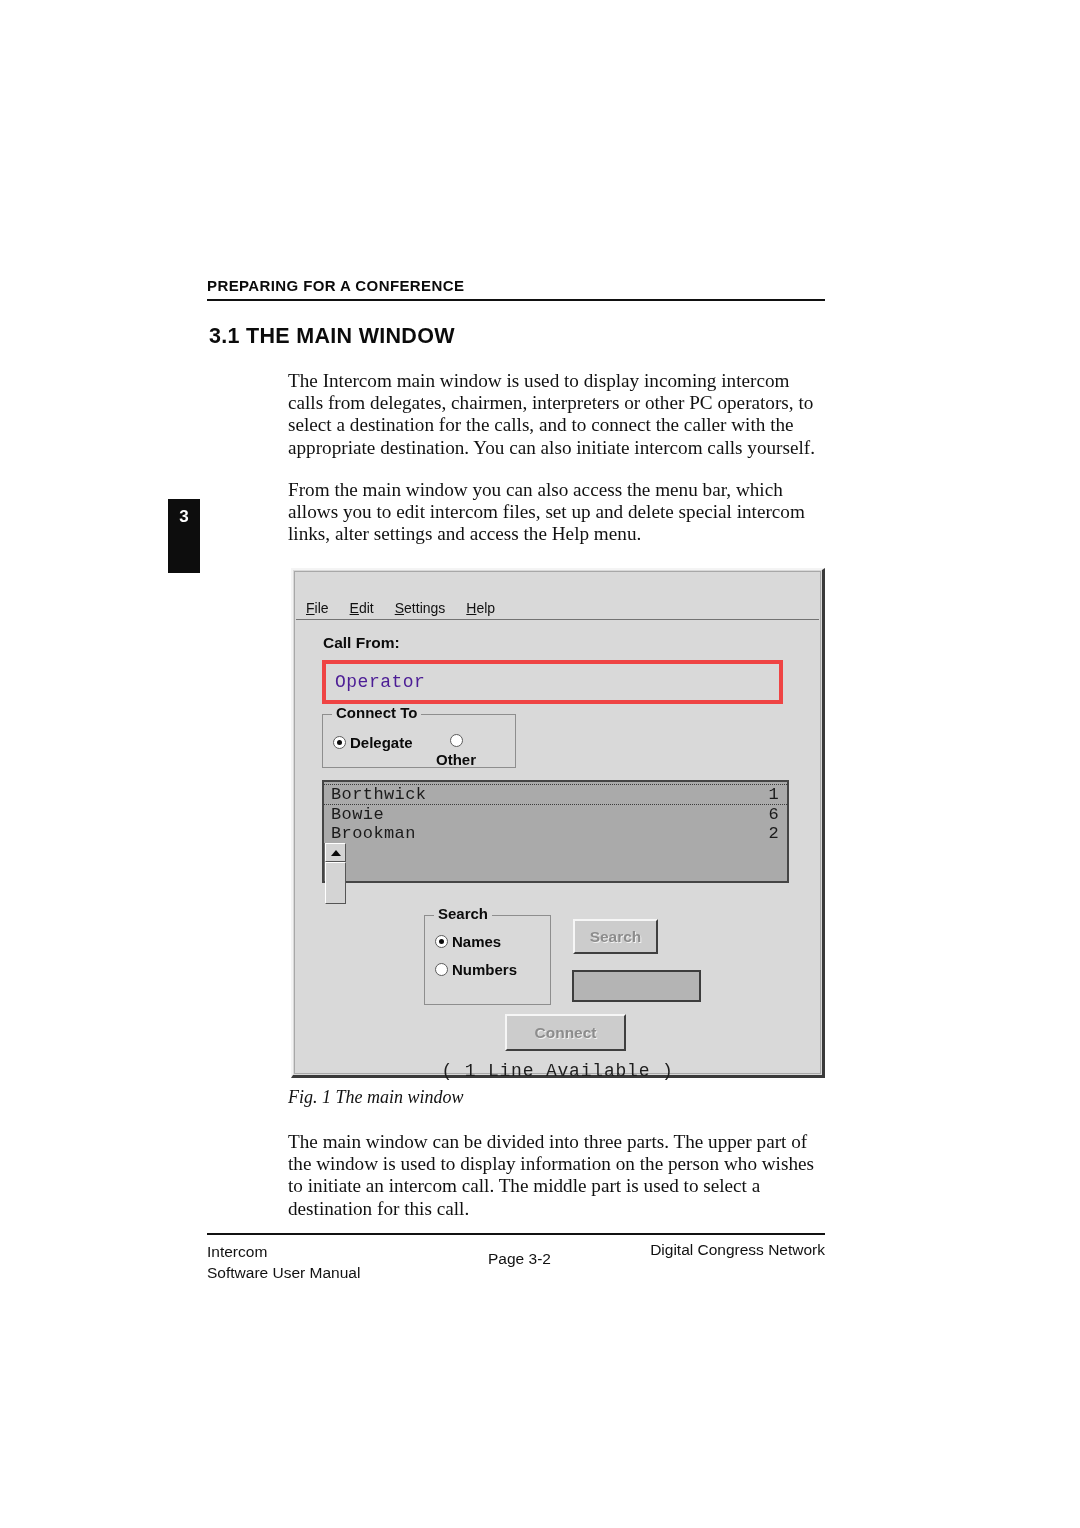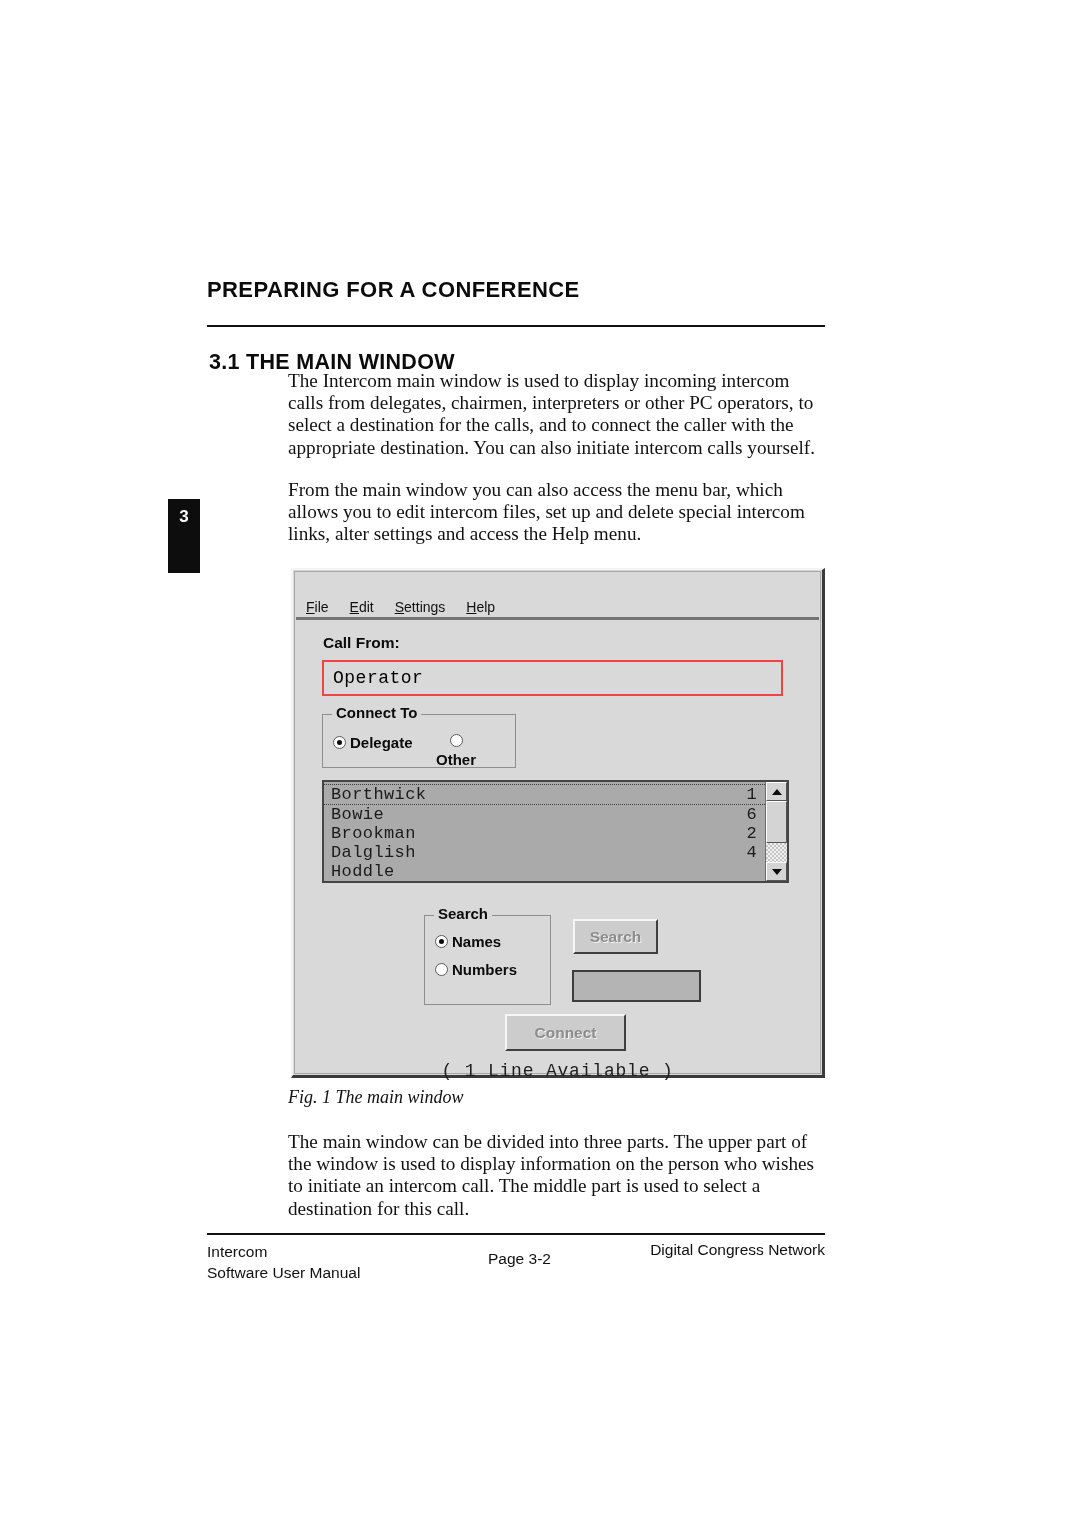--- a/index.html
+++ b/index.html
@@ -44,25 +44,25 @@
   
   .heading-block {
     position: absolute;
     left: 207px;
     top: 277px;
     width: 618px;
   }
   .h1 {
     font-family: "Liberation Sans", sans-serif;
     font-weight: bold;
-    font-size: 22px;
+    font-size: 15px;
     letter-spacing: 0.4px;
     color: #0b0b0b;
     margin: 0;
-    padding-bottom: 22px;
+    padding-bottom: 5px;
   }
   .rule {
     border-bottom: 2.6px solid #111111;
     width: 100%;
   }
   .h2 {
     font-family: "Liberation Sans", sans-serif;
     font-weight: bold;
     font-size: 21.5px;
     letter-spacing: 0.3px;
@@ -193,21 +193,21 @@
   }
 
   
   .menubar {
     position: absolute;
     left: 3px;
     top: 26px;
     right: 3px;
     height: 24px;
     background: #d9d9d9;
-    border-bottom: 3px solid #737373;
+    border-bottom: 1px solid #737373;
     display: flex;
     align-items: center;
     padding-left: 10px;
     gap: 21px;
     box-sizing: border-box;
   }
   .menu-item {
     font-family: "Liberation Sans", sans-serif;
     font-size: 14px;
     color: #111111;
@@ -233,30 +233,30 @@
     font-family: "Liberation Sans", sans-serif;
     font-weight: bold;
     font-size: 15.5px;
     color: #0b0b0b;
   }
   .textbox-callfrom {
     position: absolute;
     left: 26px;
     top: 40px;
     width: 461px;
-    height: 36px;
+    height: 44px;
     background: #d9d9d9;
-    border: 2px solid #ef4444;
+    border: 4px solid #ef4444;
     box-sizing: border-box;
     display: flex;
     align-items: center;
     padding-left: 9px;
     font-family: "Liberation Mono", monospace;
     font-size: 18px;
-    color: #000000;
+    color: #4c1d95;
     letter-spacing: 0.5px;
   }
 
   
   .group-connectto {
     position: absolute;
     left: 26px;
     top: 94px;
     width: 194px;
     height: 54px;
@@ -310,20 +310,21 @@
   .listbox {
     position: absolute;
     left: 26px;
     top: 160px;
     width: 467px;
     height: 103px;
     background: #aaaaaa;
     border: 2px solid #454545;
     box-sizing: border-box;
     display: flex;
+    flex-direction: column;
   }
   .list-items {
     flex: 1 1 auto;
     position: relative;
     overflow: hidden;
     padding: 2px 0 0 0;
   }
   .list-row {
     display: flex;
     justify-content: space-between;

